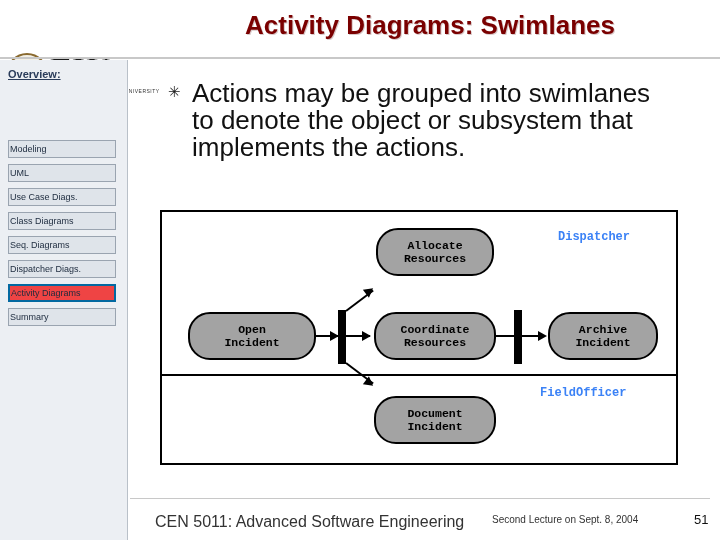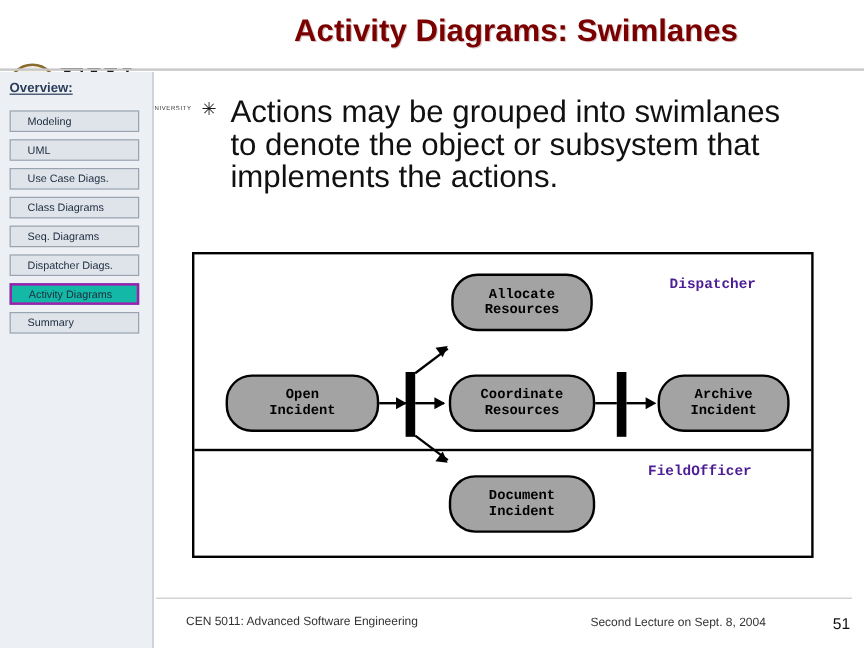--- a/index.html
+++ b/index.html
@@ -104,28 +104,29 @@
   .nav-item {
     position: absolute;
     left: 8px;
     width: 108px;
     height: 18px;
     background: #dfe4ea;
     border: 1px solid #9aa4b0;
     box-sizing: border-box;
     font-size: 9px;
     color: #1c2a3d;
-    padding-left: 14px;
+    padding-left: 1px;
     line-height: 16px;
     white-space: nowrap;
     overflow: hidden;
+    margin-top: 48px;
   }
   .nav-item.active {
-    background: #14b8a6;
-    border: 2px solid #a21caf;
+    background: #ef4444;
+    border: 2px solid #0369a1;
     line-height: 14px;
   }
 
   
   #bullet-block {
     position: absolute;
     left: 160px; top: 80px;
     width: 540px;
   }
   #bullet-mark {
@@ -159,21 +160,21 @@
     left: 0;
     width: 514px;
     height: 2px;
     background: #000;
   }
   .lane-label {
     position: absolute;
     font-family: "Liberation Mono", monospace;
     font-size: 12px;
     font-weight: bold;
-    color: #4c1d95;
+    color: #3b82f6;
     white-space: nowrap;
   }
   .act {
     position: absolute;
     border: 2px solid #000;
     border-radius: 22px;
     background: #a3a3a3;
     box-sizing: border-box;
     font-family: "Liberation Mono", monospace;
     font-size: 11.5px;
@@ -208,21 +209,21 @@
   #footer-rule {
     position: absolute;
     left: 130px; top: 498px;
     width: 580px;
     height: 1px;
     background: #c8c8c8;
   }
   #footer-left {
     position: absolute;
     left: 155px; top: 513px;
-    font-size: 10px;
+    font-size: 16px;
     color: #333;
   }
   #footer-center {
     position: absolute;
     left: 492px; top: 514px;
     font-size: 10px;
     color: #333;
   }
   #footer-page {
     position: absolute;

